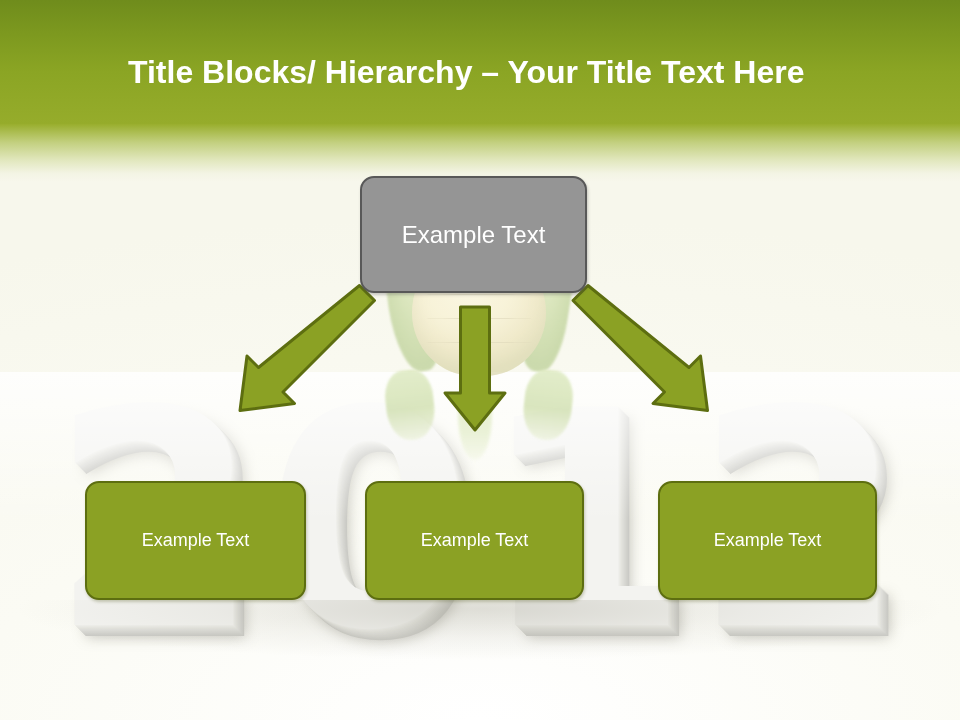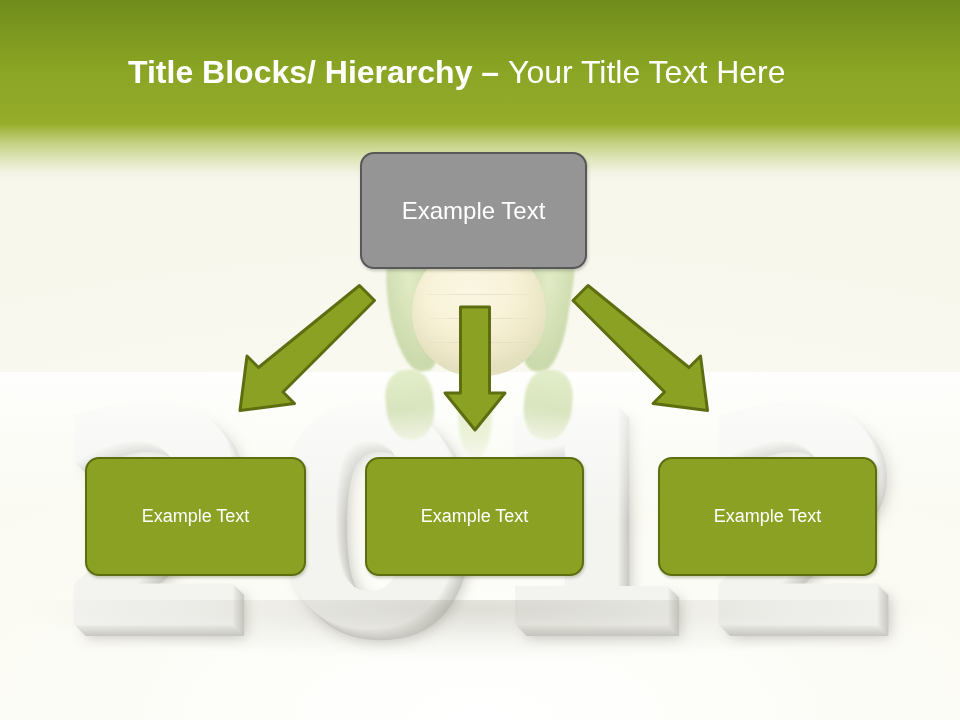--- a/index.html
+++ b/index.html
@@ -149,36 +149,37 @@
   .slide-title {
     position: absolute;
     left: 128px;
     top: 52px;
     font-size: 32px;
     line-height: 40px;
     color: #ffffff;
     white-space: nowrap;
   }
   .slide-title .t-strong { font-weight: bold; }
-  .slide-title .t-light  { font-weight: normal; }
+  .slide-title .t-light  { font-weight: bold; }
 
   
   .arrows { position: absolute; inset: 0; pointer-events: none; }
 
   
   .node-box {
     position: absolute;
     box-sizing: border-box;
     display: flex;
     align-items: center;
     justify-content: center;
     border-radius: 14px;
     color: #ffffff;
     text-align: center;
     user-select: none;
+    margin-top: 24px;
   }
   .node-top {
     left: 360px; top: 152px;
     width: 227px; height: 117px;
     background: #959595;
     border: 2px solid #585858;
     font-size: 24px;
     box-shadow: 1px 2px 3px rgba(80,80,80,0.30);
   }
   .node-leaf {

